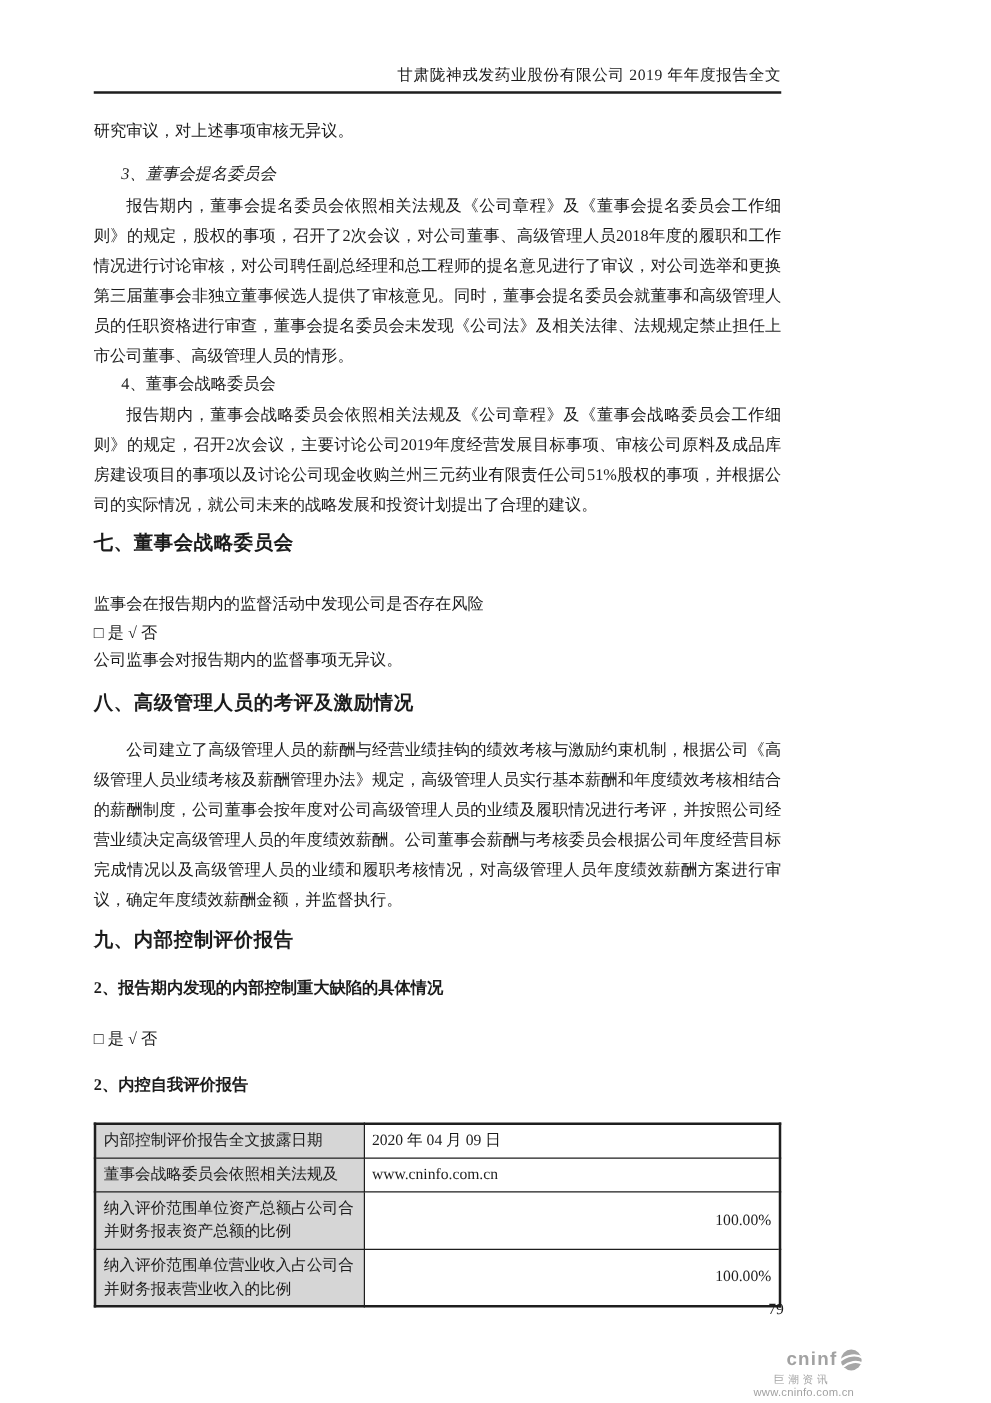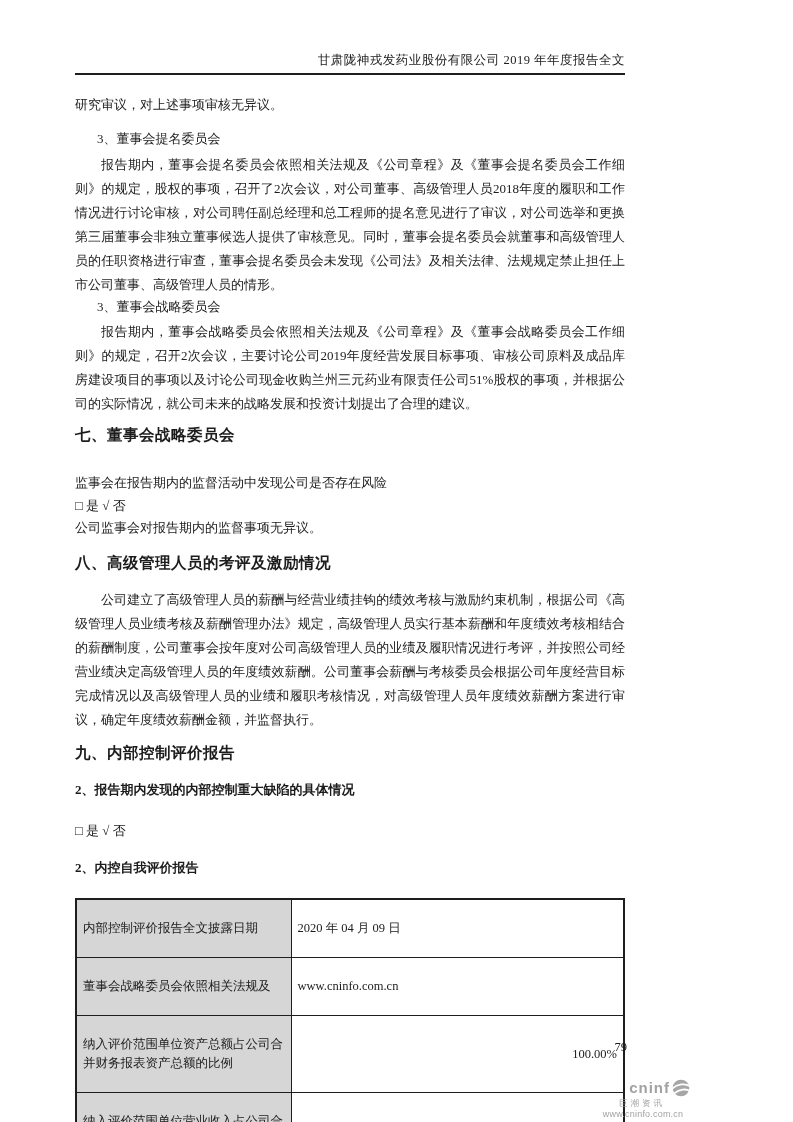--- a/index.html
+++ b/index.html
@@ -22,21 +22,21 @@
     letter-spacing:0.5px;
   }
   
   .content { position:absolute; left:75px; right:76px; top:92px; }
   .body-line { font-size:13px; line-height:25px; text-align:justify; }
   .para { font-size:13px; line-height:24px; text-align:justify; text-indent:2em; }
   .sub-head { font-size:13px; line-height:20px; }
   .sub-head.indented { text-indent:1.7em; }
   .sub-head.bold { font-weight:bold; }
   .big-head { font-size:15.5px; font-weight:bold; line-height:22px; letter-spacing:0.5px; }
-  .mt-h3   { margin-top:12px; }
+  .mt-h3   { margin-top:12px;font-style:italic; }
   .mt-p1   { margin-top:4px; }
   .mt-h4   { margin-top:0px; }
   .mt-p2   { margin-top:3px; }
   .mt-h7   { margin-top:8px; }
   .mt-q    { margin-top:26px; }
   .small-line { font-size:13px; line-height:22.5px; }
   .mt-h8   { margin-top:12px; }
   .mt-p3   { margin-top:14px; }
   .mt-h9   { margin-top:10px; }
   .mt-s1   { margin-top:16px; }
@@ -45,21 +45,21 @@
   .mt-tbl  { margin-top:20px; }
   
   table.ic-table {
     width:100%;
     border-collapse:collapse;
     border:2px solid #1e1e1e;
     font-size:12.5px;
   }
   table.ic-table td {
     border:1.5px solid #1e1e1e;
-    padding:19px 6px;
+    padding:3px 6px;
     vertical-align:middle;
   }
   td.cell-label {
     background:#d6d6d6;
     width:215px;
     line-height:19px;
     text-align:left;
   }
   tr.row-short { height:27px; }
   tr.row-tall  { height:46px; }
@@ -91,21 +91,21 @@
   <div class="doc-header">甘肃陇神戎发药业股份有限公司 2019 年年度报告全文</div>
 
   <div class="content">
 
     <div class="body-line">研究审议，对上述事项审核无异议。</div>
 
     <div class="sub-head indented mt-h3">3、董事会提名委员会</div>
 
     <div class="para mt-p1">报告期内，董事会提名委员会依照相关法规及《公司章程》及《董事会提名委员会工作细则》的规定，股权的事项，召开了2次会议，对公司董事、高级管理人员2018年度的履职和工作情况进行讨论审核，对公司聘任副总经理和总工程师的提名意见进行了审议，对公司选举和更换第三届董事会非独立董事候选人提供了审核意见。同时，董事会提名委员会就董事和高级管理人员的任职资格进行审查，董事会提名委员会未发现《公司法》及相关法律、法规规定禁止担任上市公司董事、高级管理人员的情形。</div>
 
-    <div class="sub-head indented mt-h4">3、董事会战略委员会</div>
+    <div class="sub-head indented mt-h4">4、董事会战略委员会</div>
 
     <div class="para mt-p2">报告期内，董事会战略委员会依照相关法规及《公司章程》及《董事会战略委员会工作细则》的规定，召开2次会议，主要讨论公司2019年度经营发展目标事项、审核公司原料及成品库房建设项目的事项以及讨论公司现金收购兰州三元药业有限责任公司51%股权的事项，并根据公司的实际情况，就公司未来的战略发展和投资计划提出了合理的建议。</div>
 
     <div class="big-head mt-h7">七、董事会战略委员会</div>
 
     <div class="small-line mt-q">监事会在报告期内的监督活动中发现公司是否存在风险</div>
     <div class="small-line">□ 是 √ 否</div>
     <div class="small-line">公司监事会对报告期内的监督事项无异议。</div>
 
     <div class="big-head mt-h8">八、高级管理人员的考评及激励情况</div>

